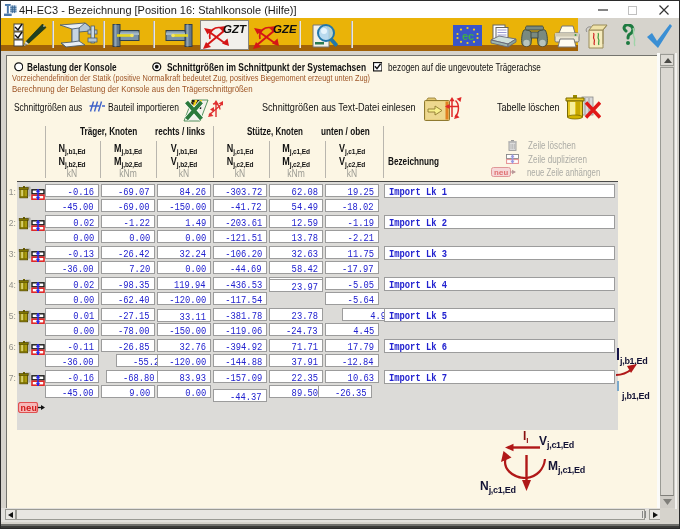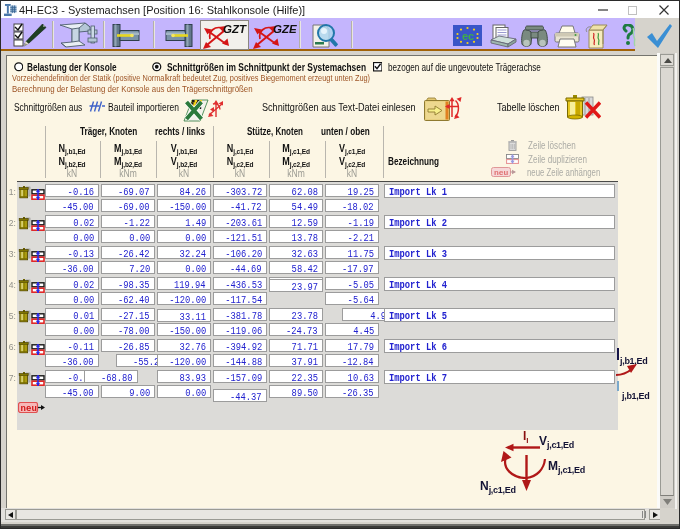--- a/index.html
+++ b/index.html
@@ -1,18 +1,18 @@
 <!DOCTYPE html>
 <html><head><meta charset="utf-8"><style>*{margin:0;padding:0;box-sizing:border-box}
 html,body{width:680px;height:529px;overflow:hidden}
 body{position:relative;background:#d6d3cc;font-family:"Liberation Sans",sans-serif}
 .abs{position:absolute}
 #frame{position:absolute;left:0;top:0;width:680px;height:529px;border:1px solid #2b2b2b;pointer-events:none;z-index:99}
 #titlebar{position:absolute;left:1px;top:1px;width:678px;height:17px;background:#fff}
-#toolbar{position:absolute;left:1px;top:18px;width:634px;height:33px;background:#c4b5fd;border-bottom:2px solid #a16207}
+#toolbar{position:absolute;left:1px;top:18px;width:577px;height:33px;background:#eab308;border-bottom:6px solid #a16207}
 .tsep{position:absolute;top:3px;width:1px;height:27px;background:#b4b0a8;box-shadow:1px 0 0 #e9e6e1}
 #content{position:absolute;left:6px;top:55px;width:652px;height:453px;background:#fcf6e4;border-left:1px solid #74746e;border-top:1px solid #74746e}
 #tblgray{position:absolute;left:17px;top:181px;width:601px;height:249px;background:#dcdbd8;border-top:1.5px solid #4a4a48}
 .nb{position:absolute;width:54px;height:13px;background:#fff;border:1px solid #9c9c9c;font-family:"Liberation Mono",monospace;font-size:11px;line-height:14px;color:#2222cf;text-align:right;padding-right:4px}
 .nb span{display:inline-block;transform:scaleX(0.8);transform-origin:100% 50%}
 .lb{position:absolute;width:231px;height:14px;background:#fff;border:1px solid #9c9c9c;font-family:"Liberation Mono",monospace;font-weight:bold;font-size:11px;line-height:14.5px;color:#2222cf;padding-left:4px}
 .lb span{display:inline-block;transform:scaleX(0.8);transform-origin:0 50%}
 .rn{position:absolute;left:0;width:16px;text-align:right;font-size:9px;color:#90908a;transform:scaleX(0.95);transform-origin:100% 50%}
 .ch{position:absolute;width:54px;text-align:center;font-size:11px;font-weight:bold;color:#111;white-space:nowrap;transform:scaleX(0.82)}
 .ch .sub{font-size:8px;vertical-align:-2px;letter-spacing:-0.2px}
@@ -26,21 +26,21 @@
 #hscroll{position:absolute;left:1px;top:508px;width:659px;height:14px;background:#e2e0dc}
 </style></head><body>
 <div id="titlebar">
 <svg class="abs" style="left:3px;top:3px" width="12.5" height="12.5" viewBox="0 0 13 13">
       <rect x="1" y="0" width="6" height="2" fill="#4a78aa"></rect>
       <rect x="3" y="2" width="2" height="8" fill="#4a78aa"></rect>
       <rect x="0" y="10" width="8" height="2.5" fill="#4a78aa"></rect>
       <rect x="6.5" y="1.5" width="6.5" height="7.5" fill="#9ab8d4"></rect>
       <path d="M6.5 3.5h6.5M6.5 5.5h6.5M6.5 7.5h6.5M8.7 1.5v8M10.9 1.5v8" stroke="#335f8e" stroke-width="0.8" fill="none"></path>
     </svg>
-<div style="position:absolute;left:18px;top:3px;font-family:'Liberation Sans',sans-serif;font-size:11px;color:#1c1c1c;white-space:nowrap;transform:scaleX(1.0);transform-origin:0 50%">4H-EC3 - Systemachsen [Position 16: Stahlkonsole (Hilfe)]</div>
+<div style="position:absolute;left:18px;top:3px;font-family:'Liberation Sans',sans-serif;font-size:11px;color:#1c1c1c;white-space:nowrap;transform:scaleX(1.0);transform-origin:0 50%">4H-EC3 - Bezeichnung [Position 16: Stahlkonsole (Hilfe)]</div>
 <svg class="abs" style="left:597px;top:8px" width="10" height="3" viewBox="0 0 10 3">
       <line x1="0" y1="1" x2="10" y2="1" stroke="#333" stroke-width="1.2"></line>
     </svg>
 <svg class="abs" style="left:627px;top:5px" width="9" height="9" viewBox="0 0 9 9">
       <rect x="0.5" y="0.5" width="8" height="8" fill="none" stroke="#c0c0c0" stroke-width="1"></rect>
     </svg>
 <svg class="abs" style="left:658px;top:4px" width="10" height="10" viewBox="0 0 10 10">
       <path d="M0.5 0.5 L9.5 9.5 M9.5 0.5 L0.5 9.5" stroke="#333" stroke-width="1.2"></path>
     </svg>
 </div>
@@ -535,30 +535,30 @@
     </svg></div>
 <div class="abs" style="left:31px;top:372px"><svg width="14" height="11" viewBox="0 0 14 11">
       <rect x="1" y="0.8" width="12" height="4" fill="#fff" stroke="#1a1a1a" stroke-width="1.4"></rect>
       <rect x="1" y="6.2" width="12" height="4" fill="#fff" stroke="#e02828" stroke-width="1.6"></rect>
       <path d="M7 0 L7 11" stroke="#2a2ae8" stroke-width="1.6"></path>
       <path d="M7 0 L9.2 3.2 L4.8 3.2 Z" fill="#2a2ae8"></path>
       <path d="M7 11 L9.2 7.8 L4.8 7.8 Z" fill="#2a2ae8"></path>
     </svg></div>
 <div class="nb" style="left:45px;top:370px"><span>-0.16</span></div>
 <div class="nb" style="left:45px;top:385px"><span>-45.00</span></div>
-<div class="nb" style="left:84px;top:370px"><span>-68.80</span></div>
+<div class="nb" style="left:106px;top:370px"><span>-68.80</span></div>
 <div class="nb" style="left:101px;top:385px"><span>9.00</span></div>
 <div class="nb" style="left:157px;top:370px"><span>83.93</span></div>
 <div class="nb" style="left:157px;top:385px"><span>0.00</span></div>
 <div class="nb" style="left:213px;top:370px"><span>-157.09</span></div>
 <div class="nb" style="left:213px;top:389px"><span>-44.37</span></div>
 <div class="nb" style="left:269px;top:370px"><span>22.35</span></div>
 <div class="nb" style="left:269px;top:385px"><span>89.50</span></div>
 <div class="nb" style="left:325px;top:370px"><span>10.63</span></div>
-<div class="nb" style="left:325px;top:385px"><span>-26.35</span></div>
+<div class="nb" style="left:318px;top:385px"><span>-26.35</span></div>
 <div class="lb" style="left:384px;top:370px"><span>Import Lk 7</span></div>
 <svg class="abs" style="left:18px;top:402px" width="28" height="11" viewBox="0 0 28 11">
     <rect x="0.5" y="0.5" width="19" height="10" rx="2" fill="#f6b8b8" stroke="#e05050" stroke-width="1.2"></rect>
     <text x="2.6" y="8.6" font-family="Liberation Mono" font-size="9" font-weight="bold" fill="#d01818">neu</text>
     <path d="M20 5.5 L24 5.5" stroke="#111" stroke-width="1.3"></path>
     <path d="M27 5.5 L23 3 L23 8 Z" fill="#111"></path>
   </svg>
 
 <div class="abs" style="left:617px;top:348px;width:2px;height:12px;background:#15154a"></div>
 <div class="dlab" style="left:620px;top:350px"><span class="sub">j,b1,Ed</span></div>

